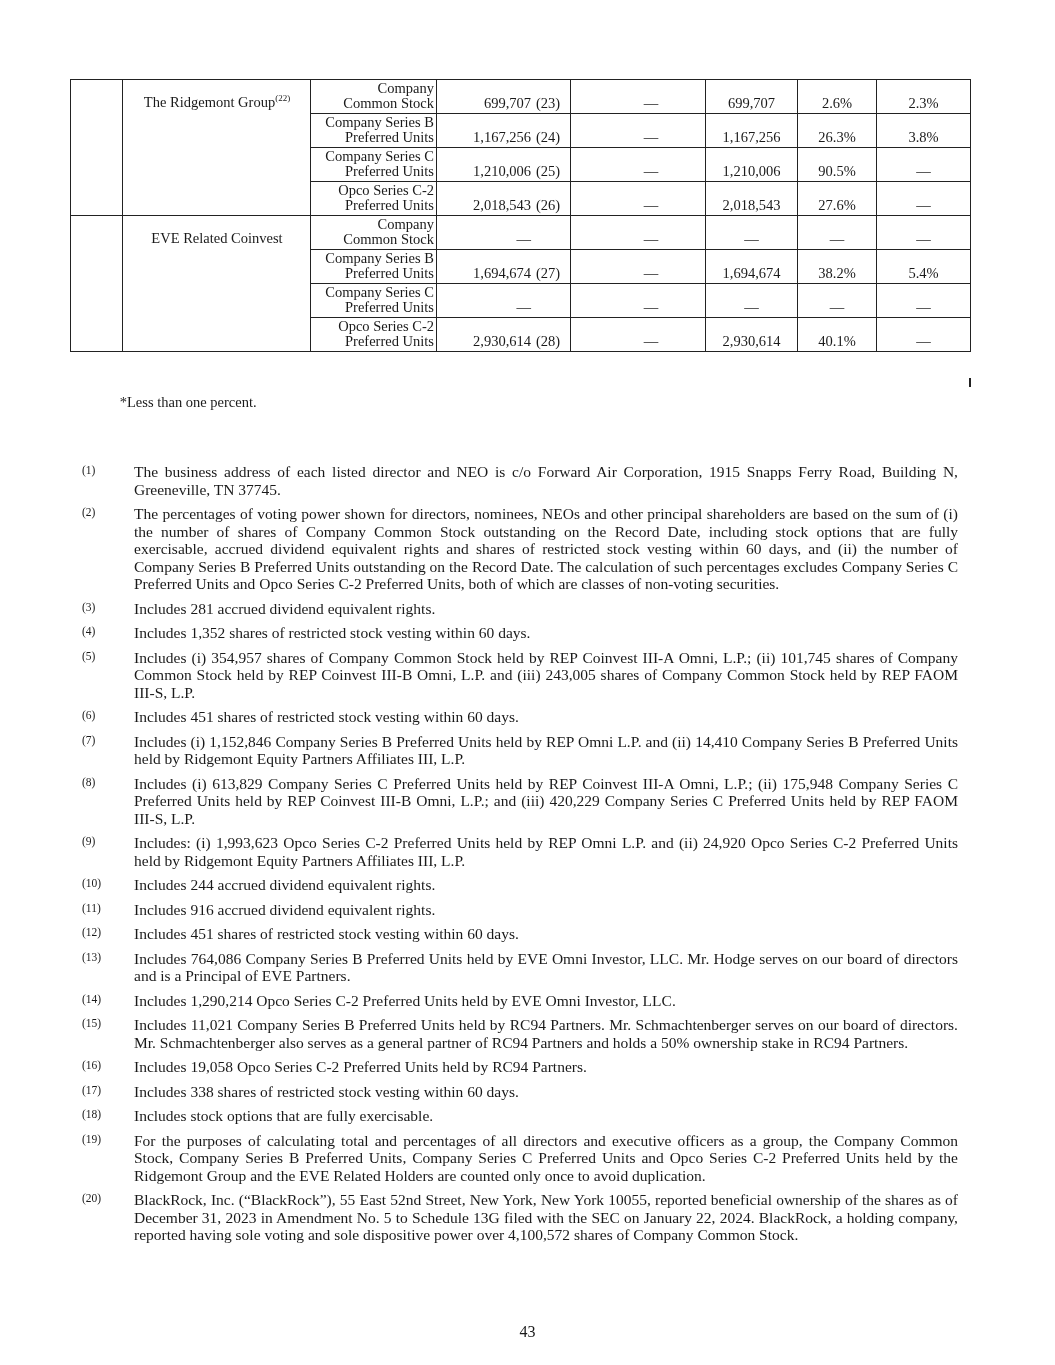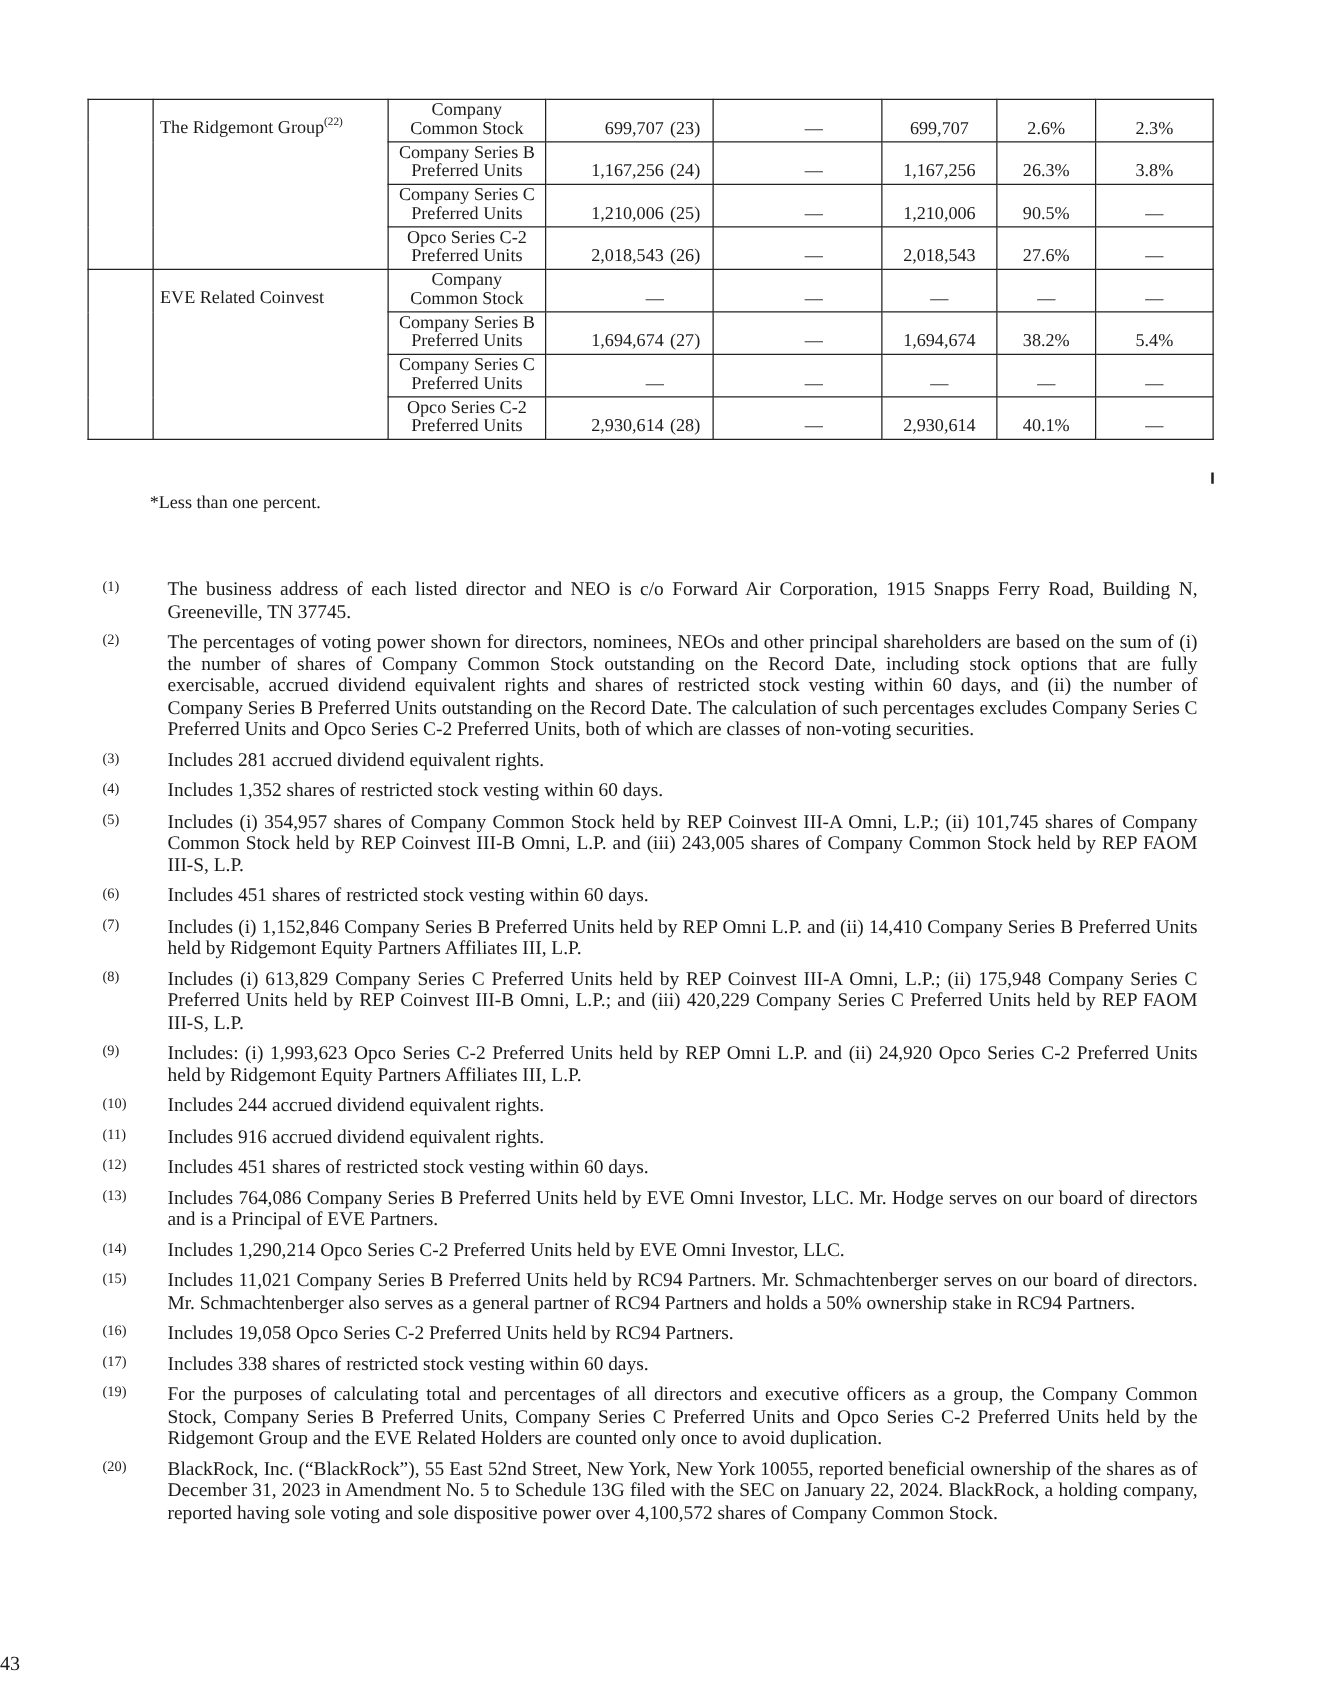--- a/index.html
+++ b/index.html
@@ -7,41 +7,41 @@
     width: 1055px; height: 1365px; position: relative; overflow: hidden;
     font-family: "Liberation Serif", "DejaVu Serif", serif; color: #1a1a1a;
   }
   .tbl {
     position: absolute; left: 70px; top: 79px;
     border-collapse: collapse; table-layout: fixed;
     font-size: 14.5px; line-height: 15px;
   }
   .tbl td {
     border: 1.5px solid #222; padding: 0 4px 2px 4px; vertical-align: bottom;
-    height: 34px; box-sizing: border-box;
+    height: 34px; box-sizing: border-box; text-align: center;
   }
   .tbl td.blank { border-right: 1.5px solid #222; }
   .tbl td.name { vertical-align: top; padding-top: 15px; padding-left: 5px; border-bottom: 1.5px solid #222; }
-  .tbl tr td.cls { text-align: center; padding: 0 2px 2px 2px; }
+  .tbl tr td.cls { text-align: right; padding: 0 2px 2px 2px; }
   .tbl td.num { text-align: right; padding-right: 0; }
   .tbl td.num .fn { display: inline-block; width: 34px; text-align: left; padding-left: 5px; }
   .tbl td.c { text-align: center; }
   .tbl td.c.right-shift { padding-left: 30px; }
   sup { font-size: 9px; line-height: 0; vertical-align: 6px; }
   .tail { position: absolute; left: 969px; top: 378px; width: 1.5px; height: 9px; background: #222; }
 
   .star { position: absolute; top: 394px; left: 92px; font-size: 14.5px; text-align: right; }
   .star .mark { display: inline-block; width: 35px; }
 
   .notes { position: absolute; left: 82px; top: 463px; width: 876px; font-size: 15.5px; line-height: 17.5px; }
   .note { display: flex; margin-bottom: 7px; }
   .note .n { width: 52px; flex: none; font-size: 11.5px; line-height: 14px; padding-top: 0; }
   .note .t { flex: 1; text-align: justify; }
 
-  .page-num { position: absolute; top: 1323px; left: 0; width: 1055px; text-align: left; font-size: 16px; }
+  .page-num { position: absolute; top: 1323px; left: 0; width: 1055px; text-align: center; font-size: 16px; }
 </style>
 </head>
 <body>
 
 <table class="tbl">
   <colgroup>
     <col style="width:52px">
       <col style="width:188px">
       <col style="width:126px">
       <col style="width:134px">
@@ -216,20 +216,24 @@
     </div>
     <div class="note">
       <div class="n">(16)</div>
       <div class="t">Includes 19,058 Opco Series C-2 Preferred Units held by RC94 Partners.</div>
     </div>
     <div class="note">
       <div class="n">(17)</div>
       <div class="t">Includes 338 shares of restricted stock vesting within 60 days.</div>
     </div>
     <div class="note">
+      <div class="n">(18)</div>
+      <div class="t">Includes stock options that are fully exercisable.</div>
+    </div>
+    <div class="note">
       <div class="n">(19)</div>
       <div class="t">For the purposes of calculating total and percentages of all directors and executive officers as a group, the Company Common Stock, Company Series B Preferred Units, Company Series C Preferred Units and Opco Series C-2 Preferred Units held by the Ridgemont Group and the EVE Related Holders are counted only once to avoid duplication.</div>
     </div>
     <div class="note">
       <div class="n">(20)</div>
       <div class="t">BlackRock, Inc. (“BlackRock”), 55 East 52nd Street, New York, New York 10055, reported beneficial ownership of the shares as of December 31, 2023 in Amendment No. 5 to Schedule 13G filed with the SEC on January 22, 2024. BlackRock, a holding company, reported having sole voting and sole dispositive power over 4,100,572 shares of Company Common Stock.</div>
     </div>
   </div>
 
 <div class="page-num">43</div>

